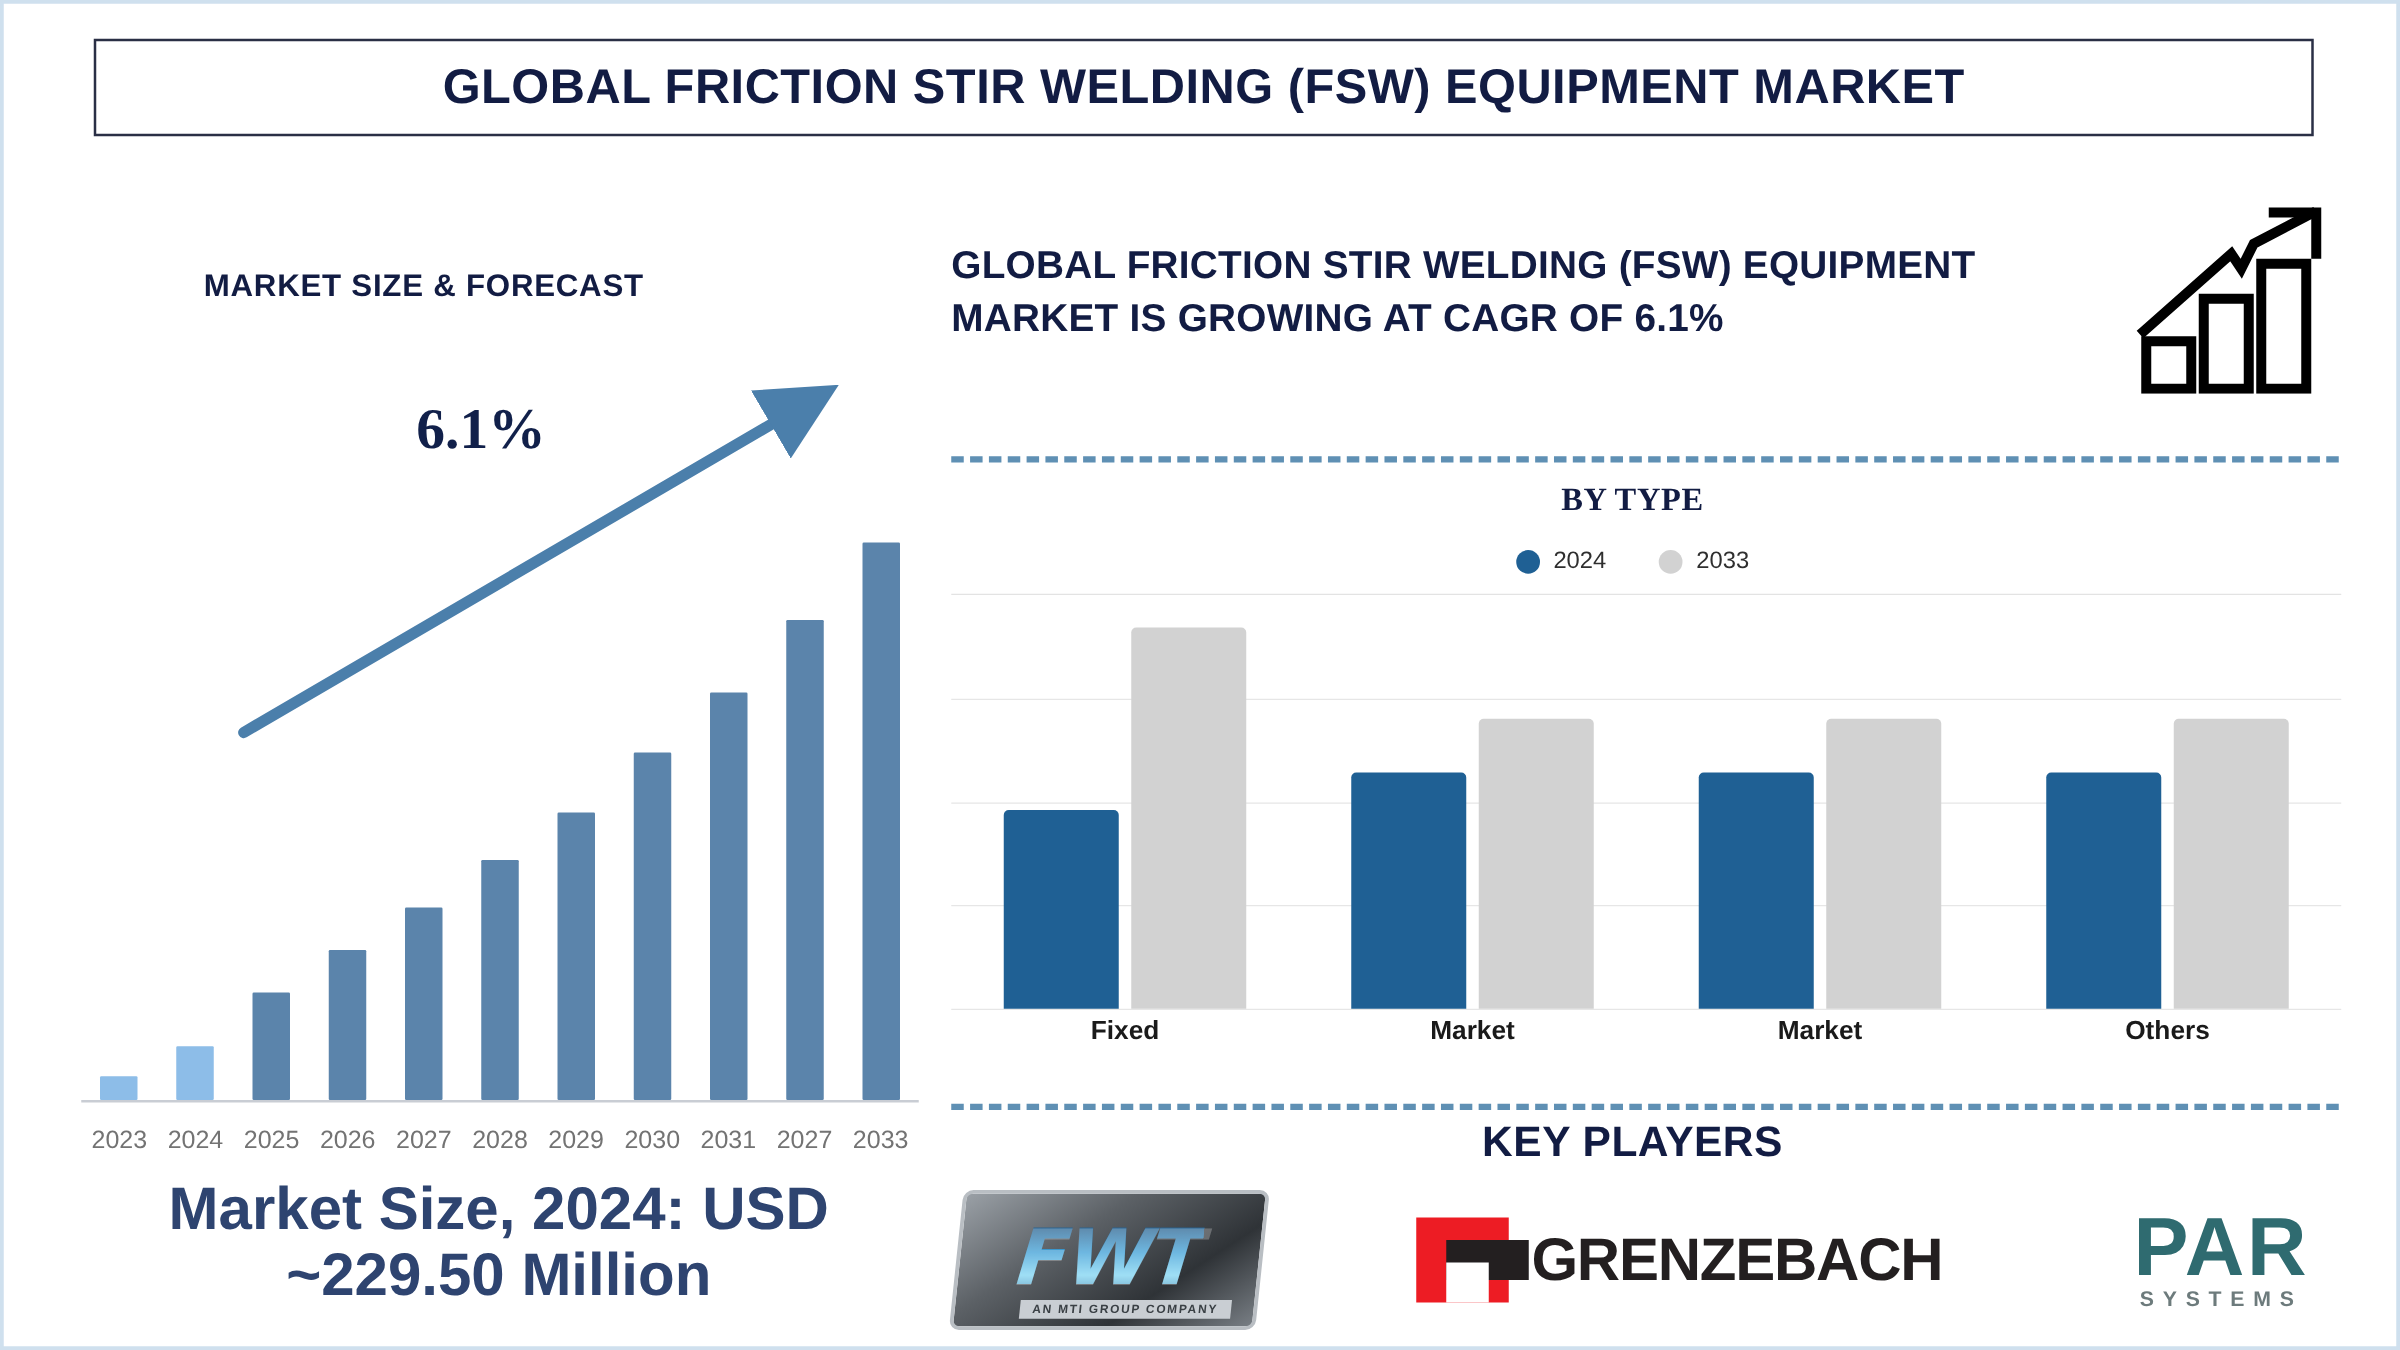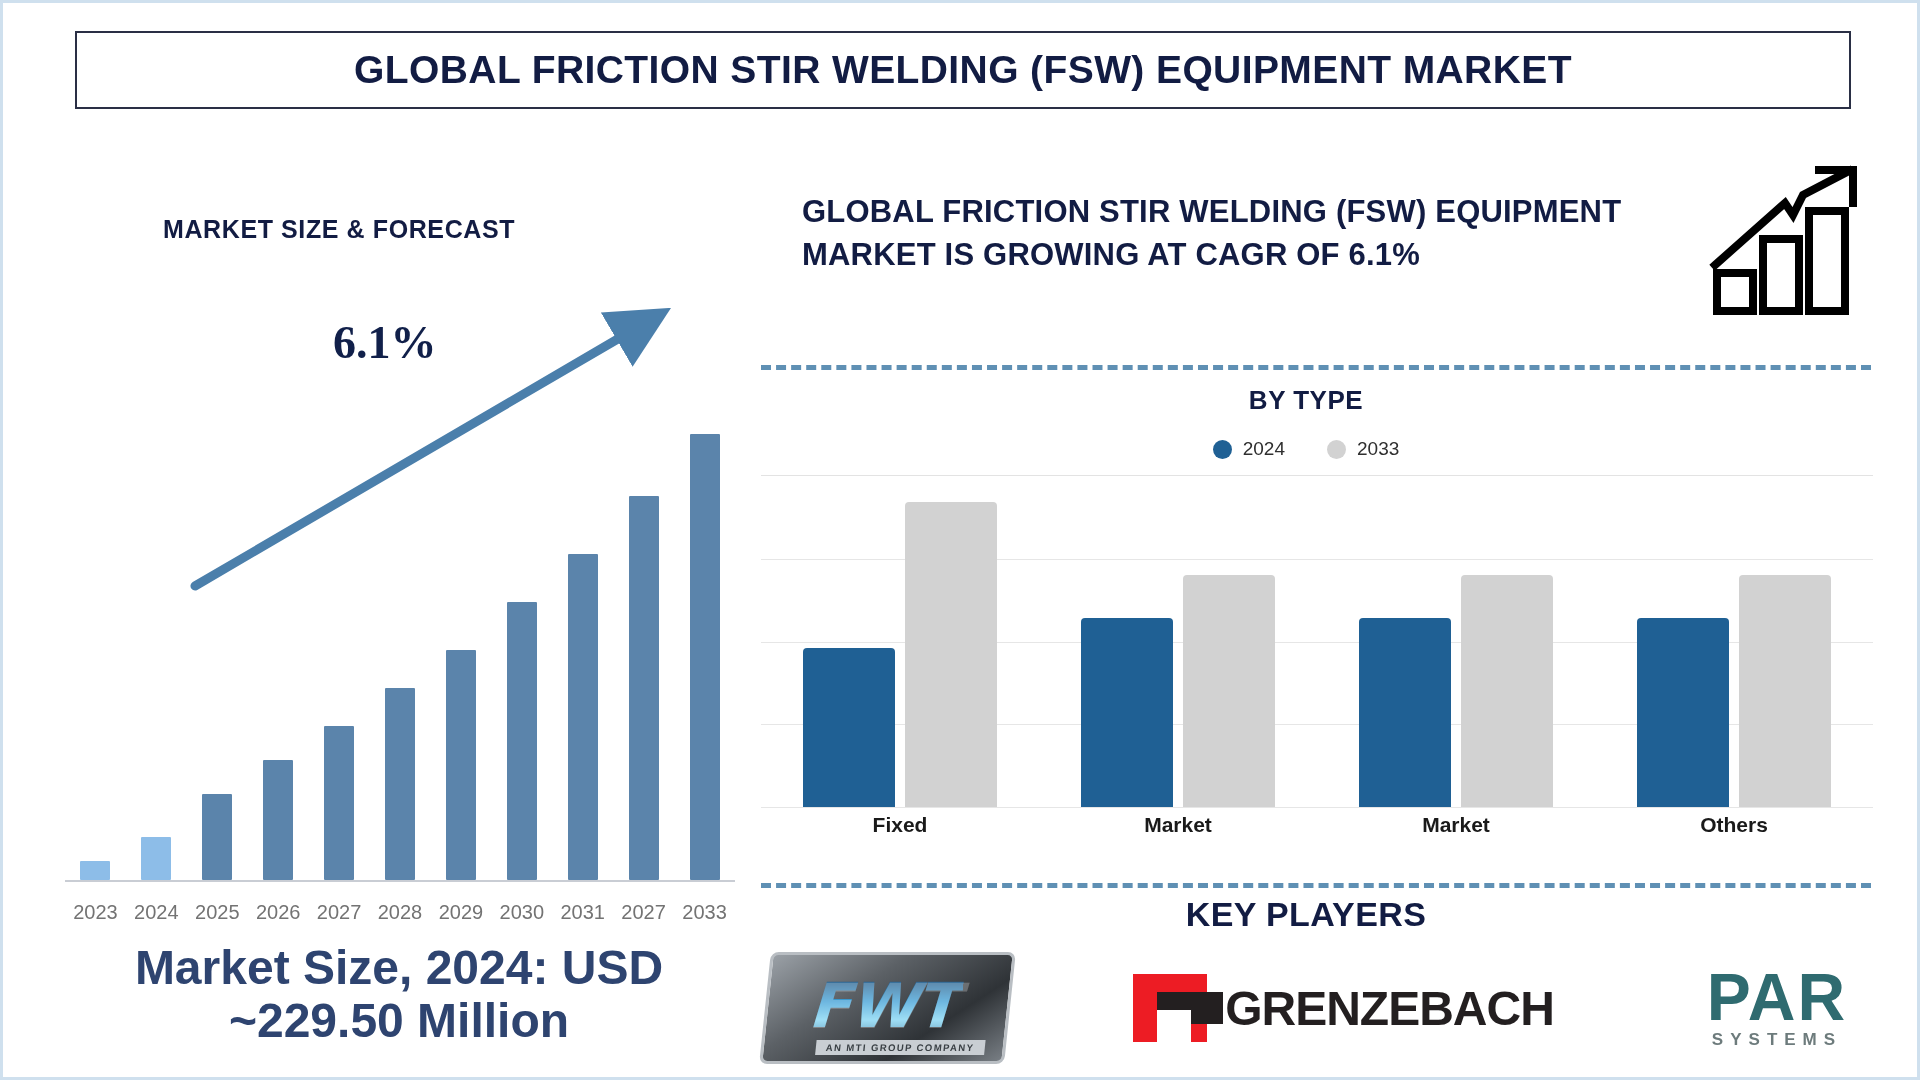--- a/index.html
+++ b/index.html
@@ -126,21 +126,20 @@
   }
   .growth-statement {
     position: absolute;
     left: 10px; top: 38px;
     width: 900px;
     font-size: 31px;
     line-height: 1.38;
     font-weight: 700;
     color: #121c43;
     letter-spacing: 0.2px;
-    margin-left: 41px;
   }
   .growth-icon {
     position: absolute;
     right: 18px; top: 12px;
     width: 160px; height: 150px;
   }
   .divider-dashed {
     position: absolute;
     left: 10px;
     width: 1110px;
@@ -152,20 +151,21 @@
 
   .by-type-heading {
     position: absolute;
     left: 0; top: 232px;
     width: 1110px;
     text-align: center;
     font-size: 26px;
     font-weight: 700;
     color: #121c43;
     letter-spacing: 0.5px;
+    font-family: Liberation Serif, serif;
   }
 
   .legend {
     position: absolute;
     left: 0; top: 285px;
     width: 1110px;
     display: flex;
     justify-content: center;
     gap: 42px;
     align-items: center;

